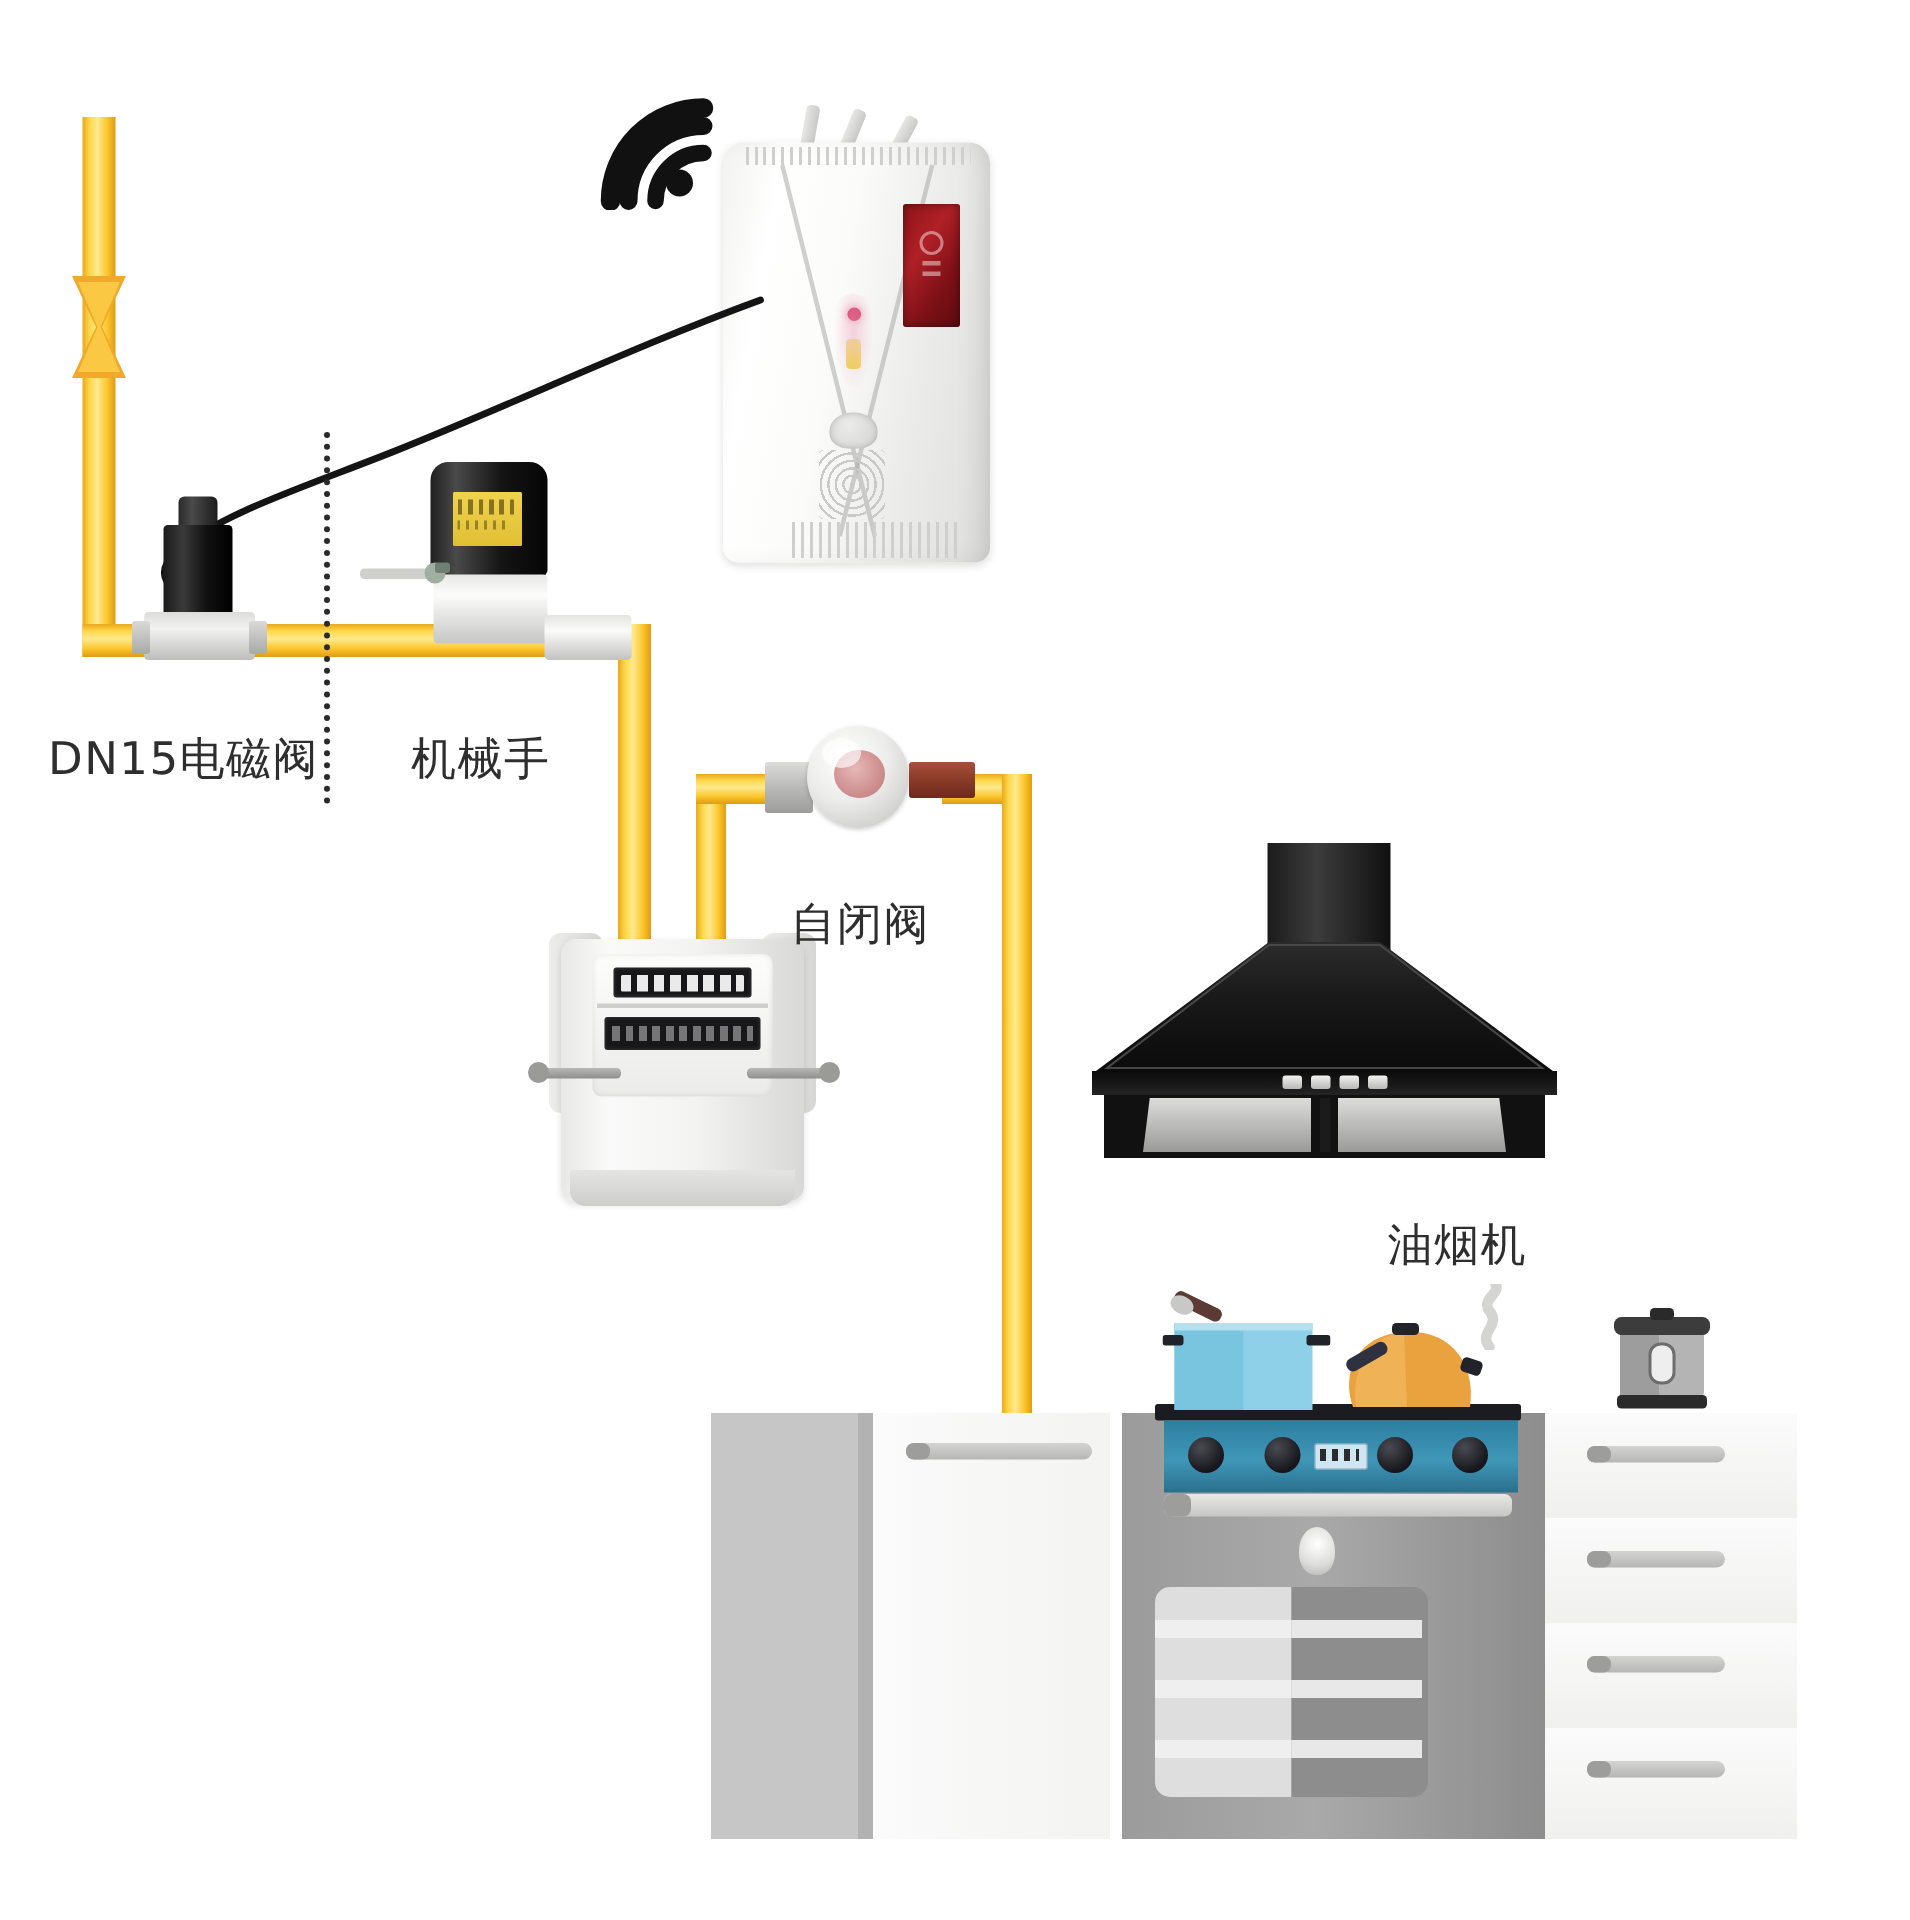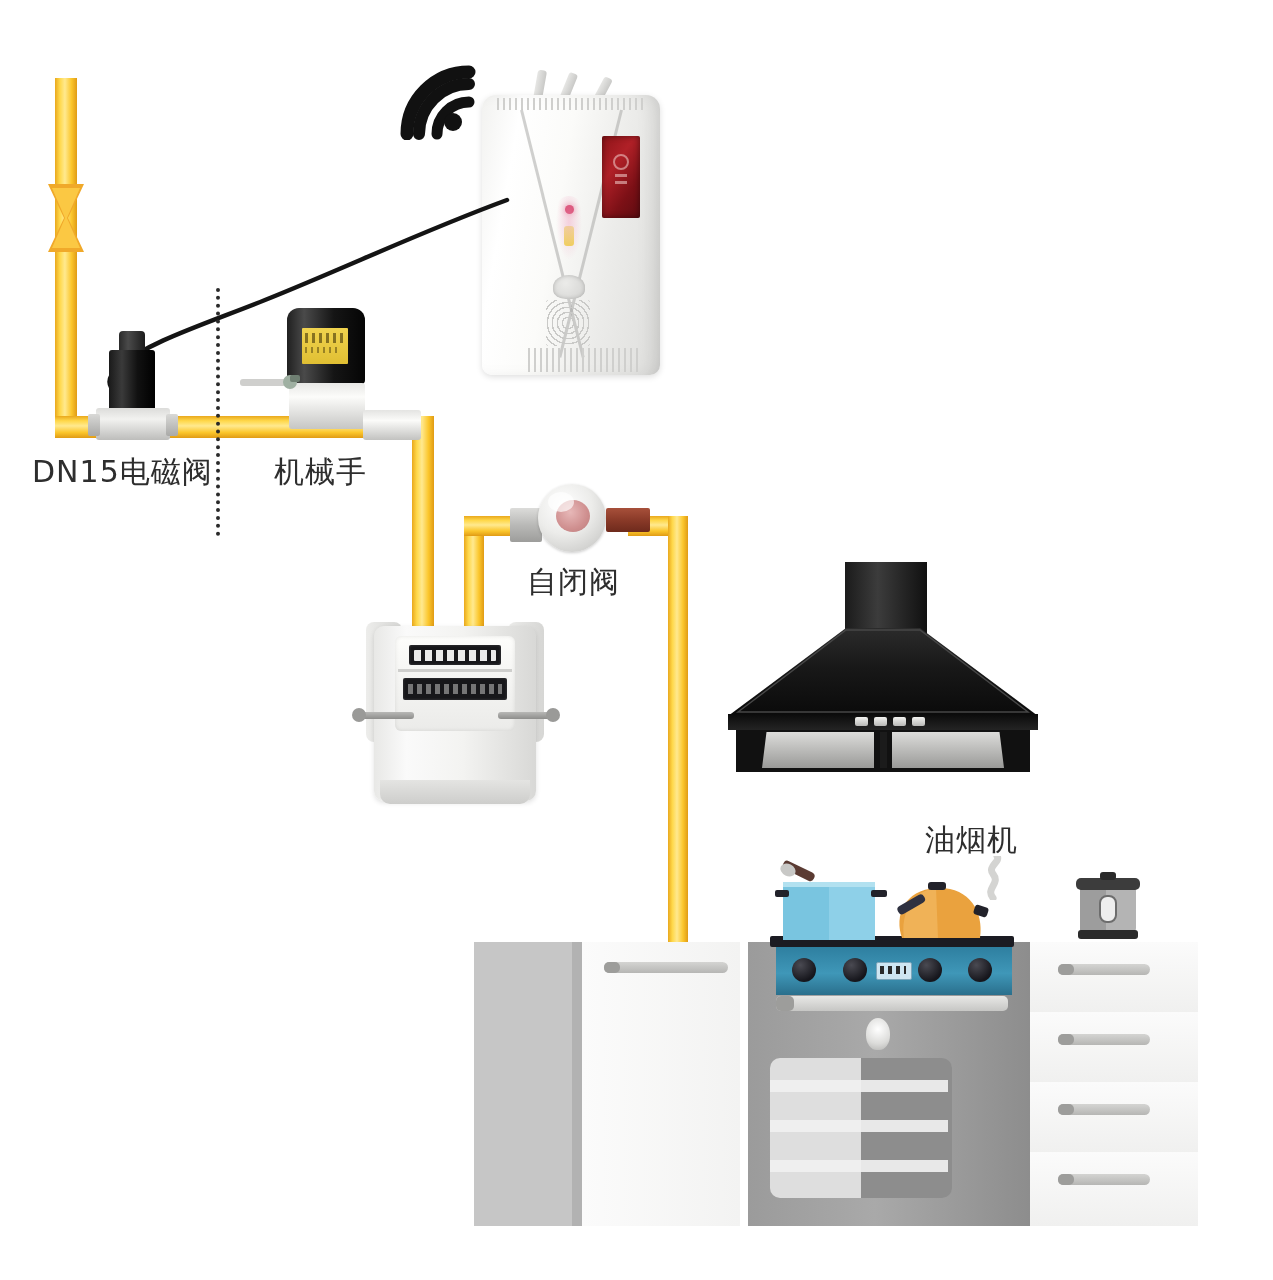--- a/index.html
+++ b/index.html
@@ -6,21 +6,21 @@
   body{font-family:"Liberation Sans","DejaVu Sans",sans-serif;}
   #stage{position:relative;width:1273px;height:1280px;background:#ffffff;overflow:hidden;}
 
   
   .abs{position:absolute;}
   .pipe{position:absolute;background:linear-gradient(to right,#e9a81d 0%,#ffd84a 22%,#ffe98f 45%,#fbc62c 75%,#e09b15 100%);}
   .pipe-h{position:absolute;background:linear-gradient(to bottom,#e9a81d 0%,#ffd84a 22%,#ffe98f 45%,#fbc62c 75%,#e09b15 100%);}
 
   
   .cn-label{position:absolute;color:#2e2e2e;font-size:30px;letter-spacing:1px;white-space:nowrap;
-            font-family:"DejaVu Sans","Liberation Sans",sans-serif;font-weight:500;}
+            font-family:"DejaVu Sans","Liberation Sans",sans-serif;font-weight:500;margin-top:34px;}
   .product-banner{position:absolute;background:linear-gradient(to bottom,#1b3f93 0%,#22499f 28%,#16307a 62%,#0f2866 100%);
             border:1px solid #123; border-radius:2px; color:#ffffff;
             display:flex;align-items:center;justify-content:center;
             font-size:27px;letter-spacing:1.5px;
             text-shadow:0 1px 2px rgba(0,0,0,.7);
             font-family:"DejaVu Sans","Liberation Sans",sans-serif;}
 
   
   .wifi{position:absolute;}
 
@@ -251,21 +251,21 @@
     <div class="hood-btn"></div>
     <div class="hood-btn"></div>
     <div class="hood-btn"></div>
     <div class="hood-btn"></div>
   </div>
   <div class="abs" style="left:736px;top:730px;width:294px;height:42px;background:#111111;"></div>
   <div class="hood-filter" style="left:762px;top:732px;width:112px;height:36px;clip-path:polygon(4% 0,100% 0,100% 100%,0 100%);"></div>
   <div class="hood-filter" style="left:892px;top:732px;width:112px;height:36px;clip-path:polygon(0 0,96% 0,100% 100%,0 100%);"></div>
   <div class="abs" style="left:880px;top:732px;width:7px;height:36px;background:#1b1b1b;"></div>
 
-  <div class="cn-label" style="left:925px;top:820px;">油烟机</div>
+  <div class="cn-label" style="left:925px;top:776px;">油烟机</div>
 
   <div class="kcab" style="left:474px;top:942px;width:98px;height:284px;background:#c6c6c6;"></div>
   <div class="kcab" style="left:572px;top:942px;width:10px;height:284px;background:#b2b2b2;"></div>
 
   <div class="kcab" style="left:582px;top:942px;width:158px;height:284px;background:linear-gradient(to right,#fbfbfb,#f3f3f2);"></div>
   <div class="handle" style="left:604px;top:962px;width:124px;height:11px;"></div>
   <div class="handle-knob" style="left:604px;top:962px;width:16px;height:11px;"></div>
 
   <div class="stove-unit" style="left:748px;top:942px;width:282px;height:284px;"></div>
 

